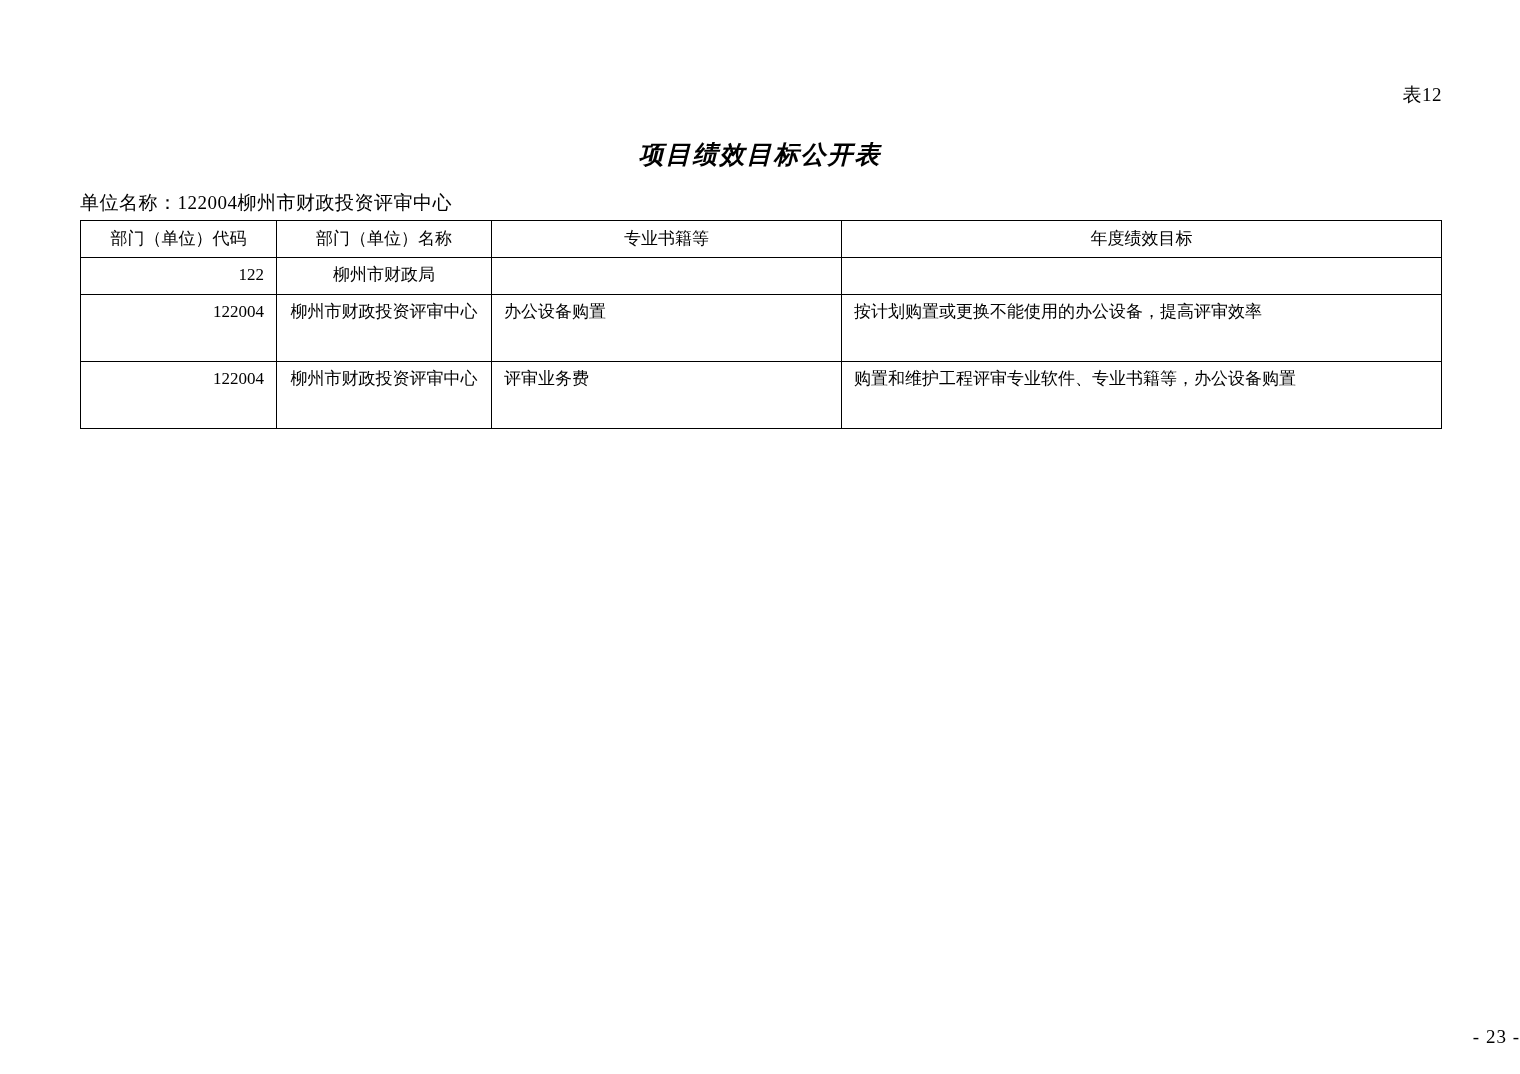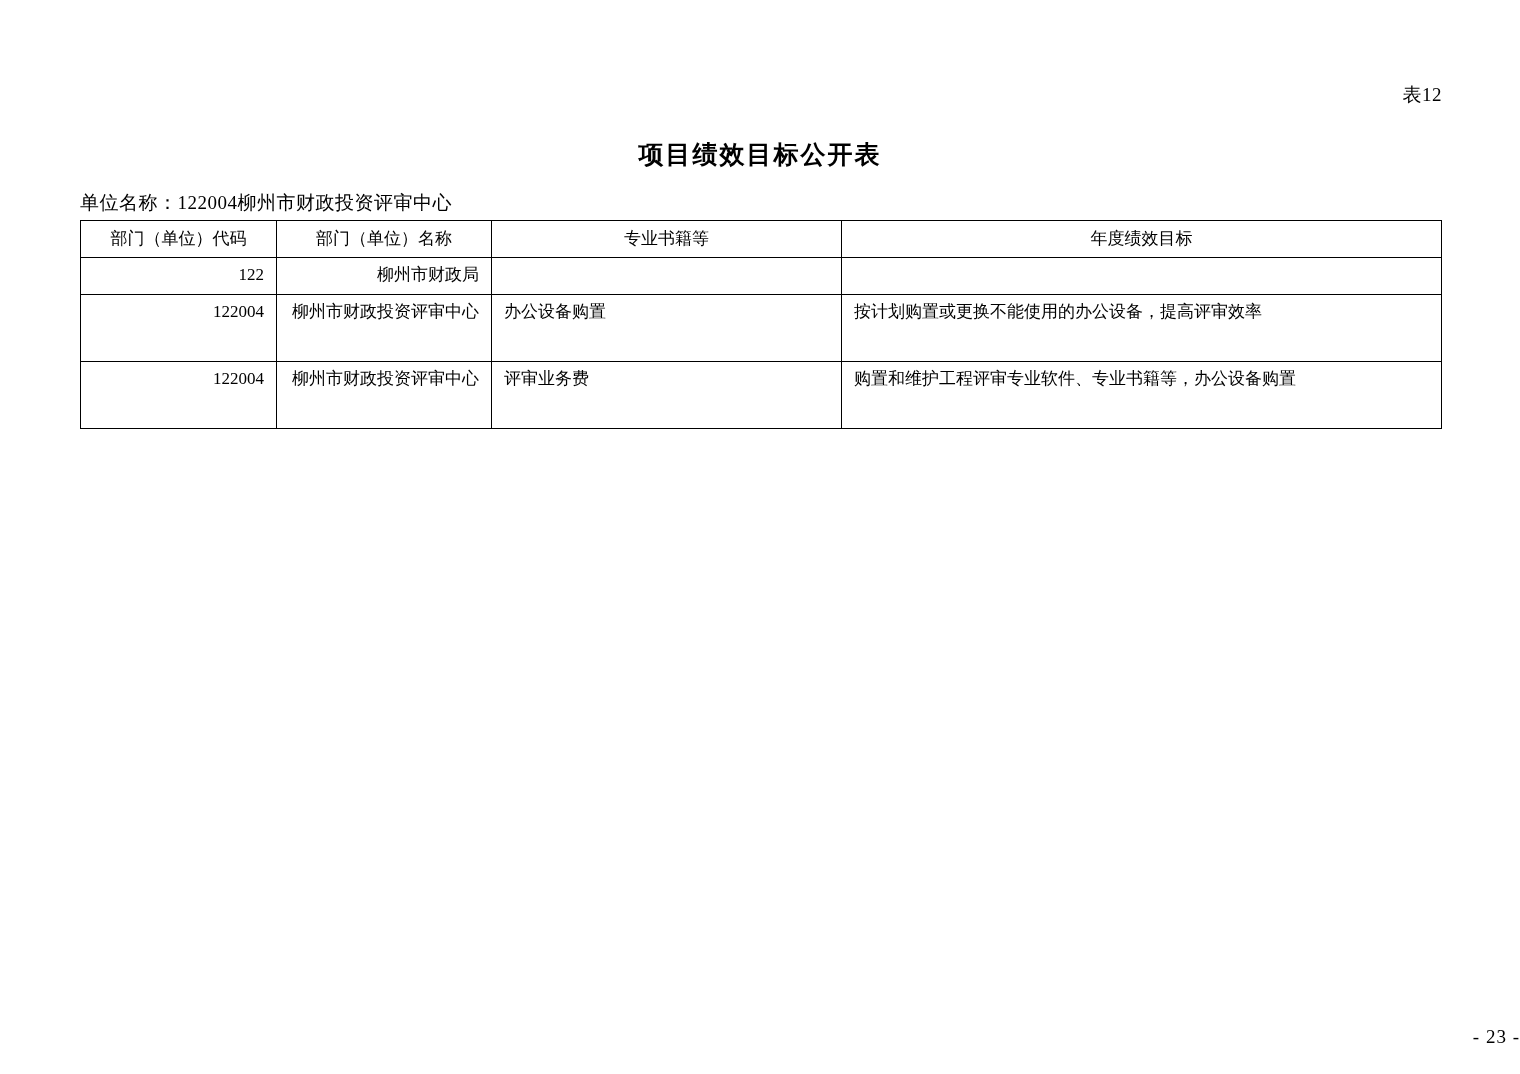--- a/index.html
+++ b/index.html
@@ -31,20 +31,21 @@
   }
   .doc-title {
     position: absolute;
     top: 138px;
     left: 0;
     width: 1520px;
     text-align: center;
     font-size: 25px;
     font-weight: bold;
     letter-spacing: 2px;
+    font-style: italic;
   }
   .unit-line {
     position: absolute;
     top: 190px;
     left: 80px;
     font-size: 19px;
     letter-spacing: 0.5px;
   }
   .table-wrap {
     position: absolute;
@@ -71,21 +72,21 @@
     text-align: center;
     height: 26px;
     vertical-align: middle;
   }
   .col-code { width: 196px; }
   .col-name { width: 215px; }
   .col-proj { width: 350px; }
   .col-goal { width: 600px; }
 
   td.cell-code { text-align: right; margin-top: 20px; }
-  td.cell-name { text-align: right; }
+  td.cell-name { text-align: center; }
   td.cell-proj { text-align: left; margin-top: 45px; }
   td.cell-goal { text-align: left; margin-top: 16px; }
 
   tr.row-short td { height: 26px; }
   tr.row-tall td { height: 56px; }
 
   .page-number {
     position: absolute;
     bottom: 26px;
     left: 0;

